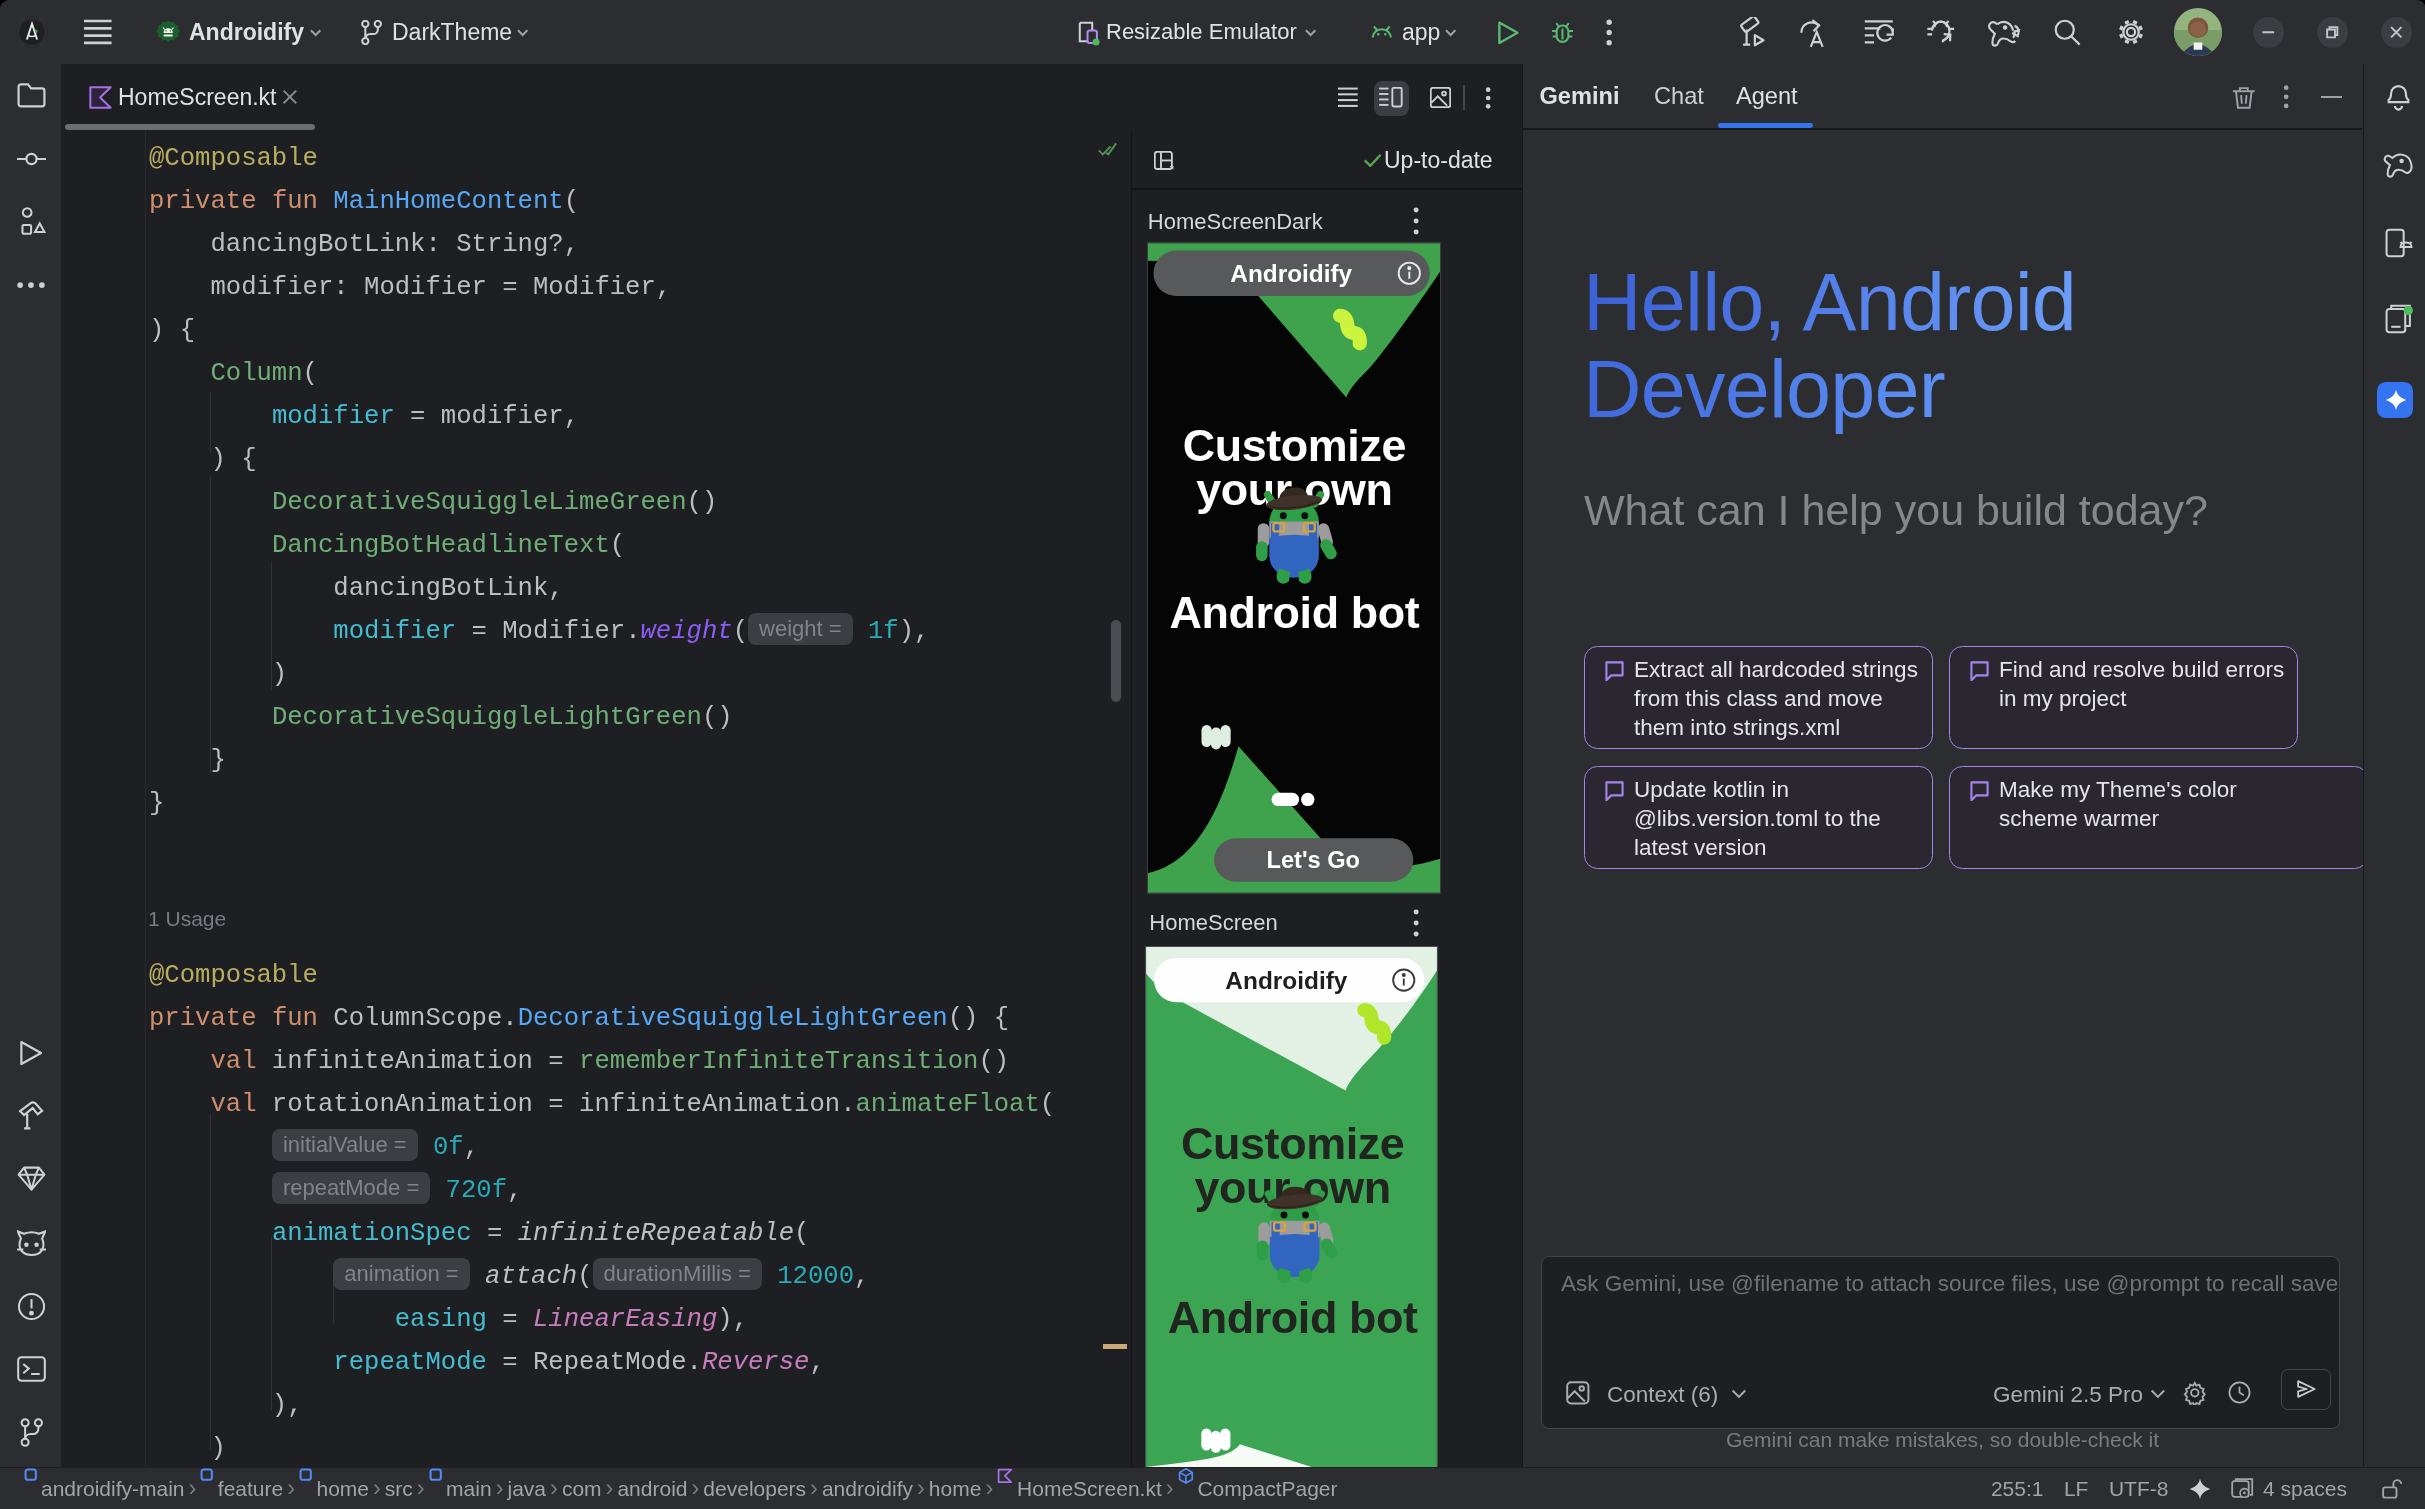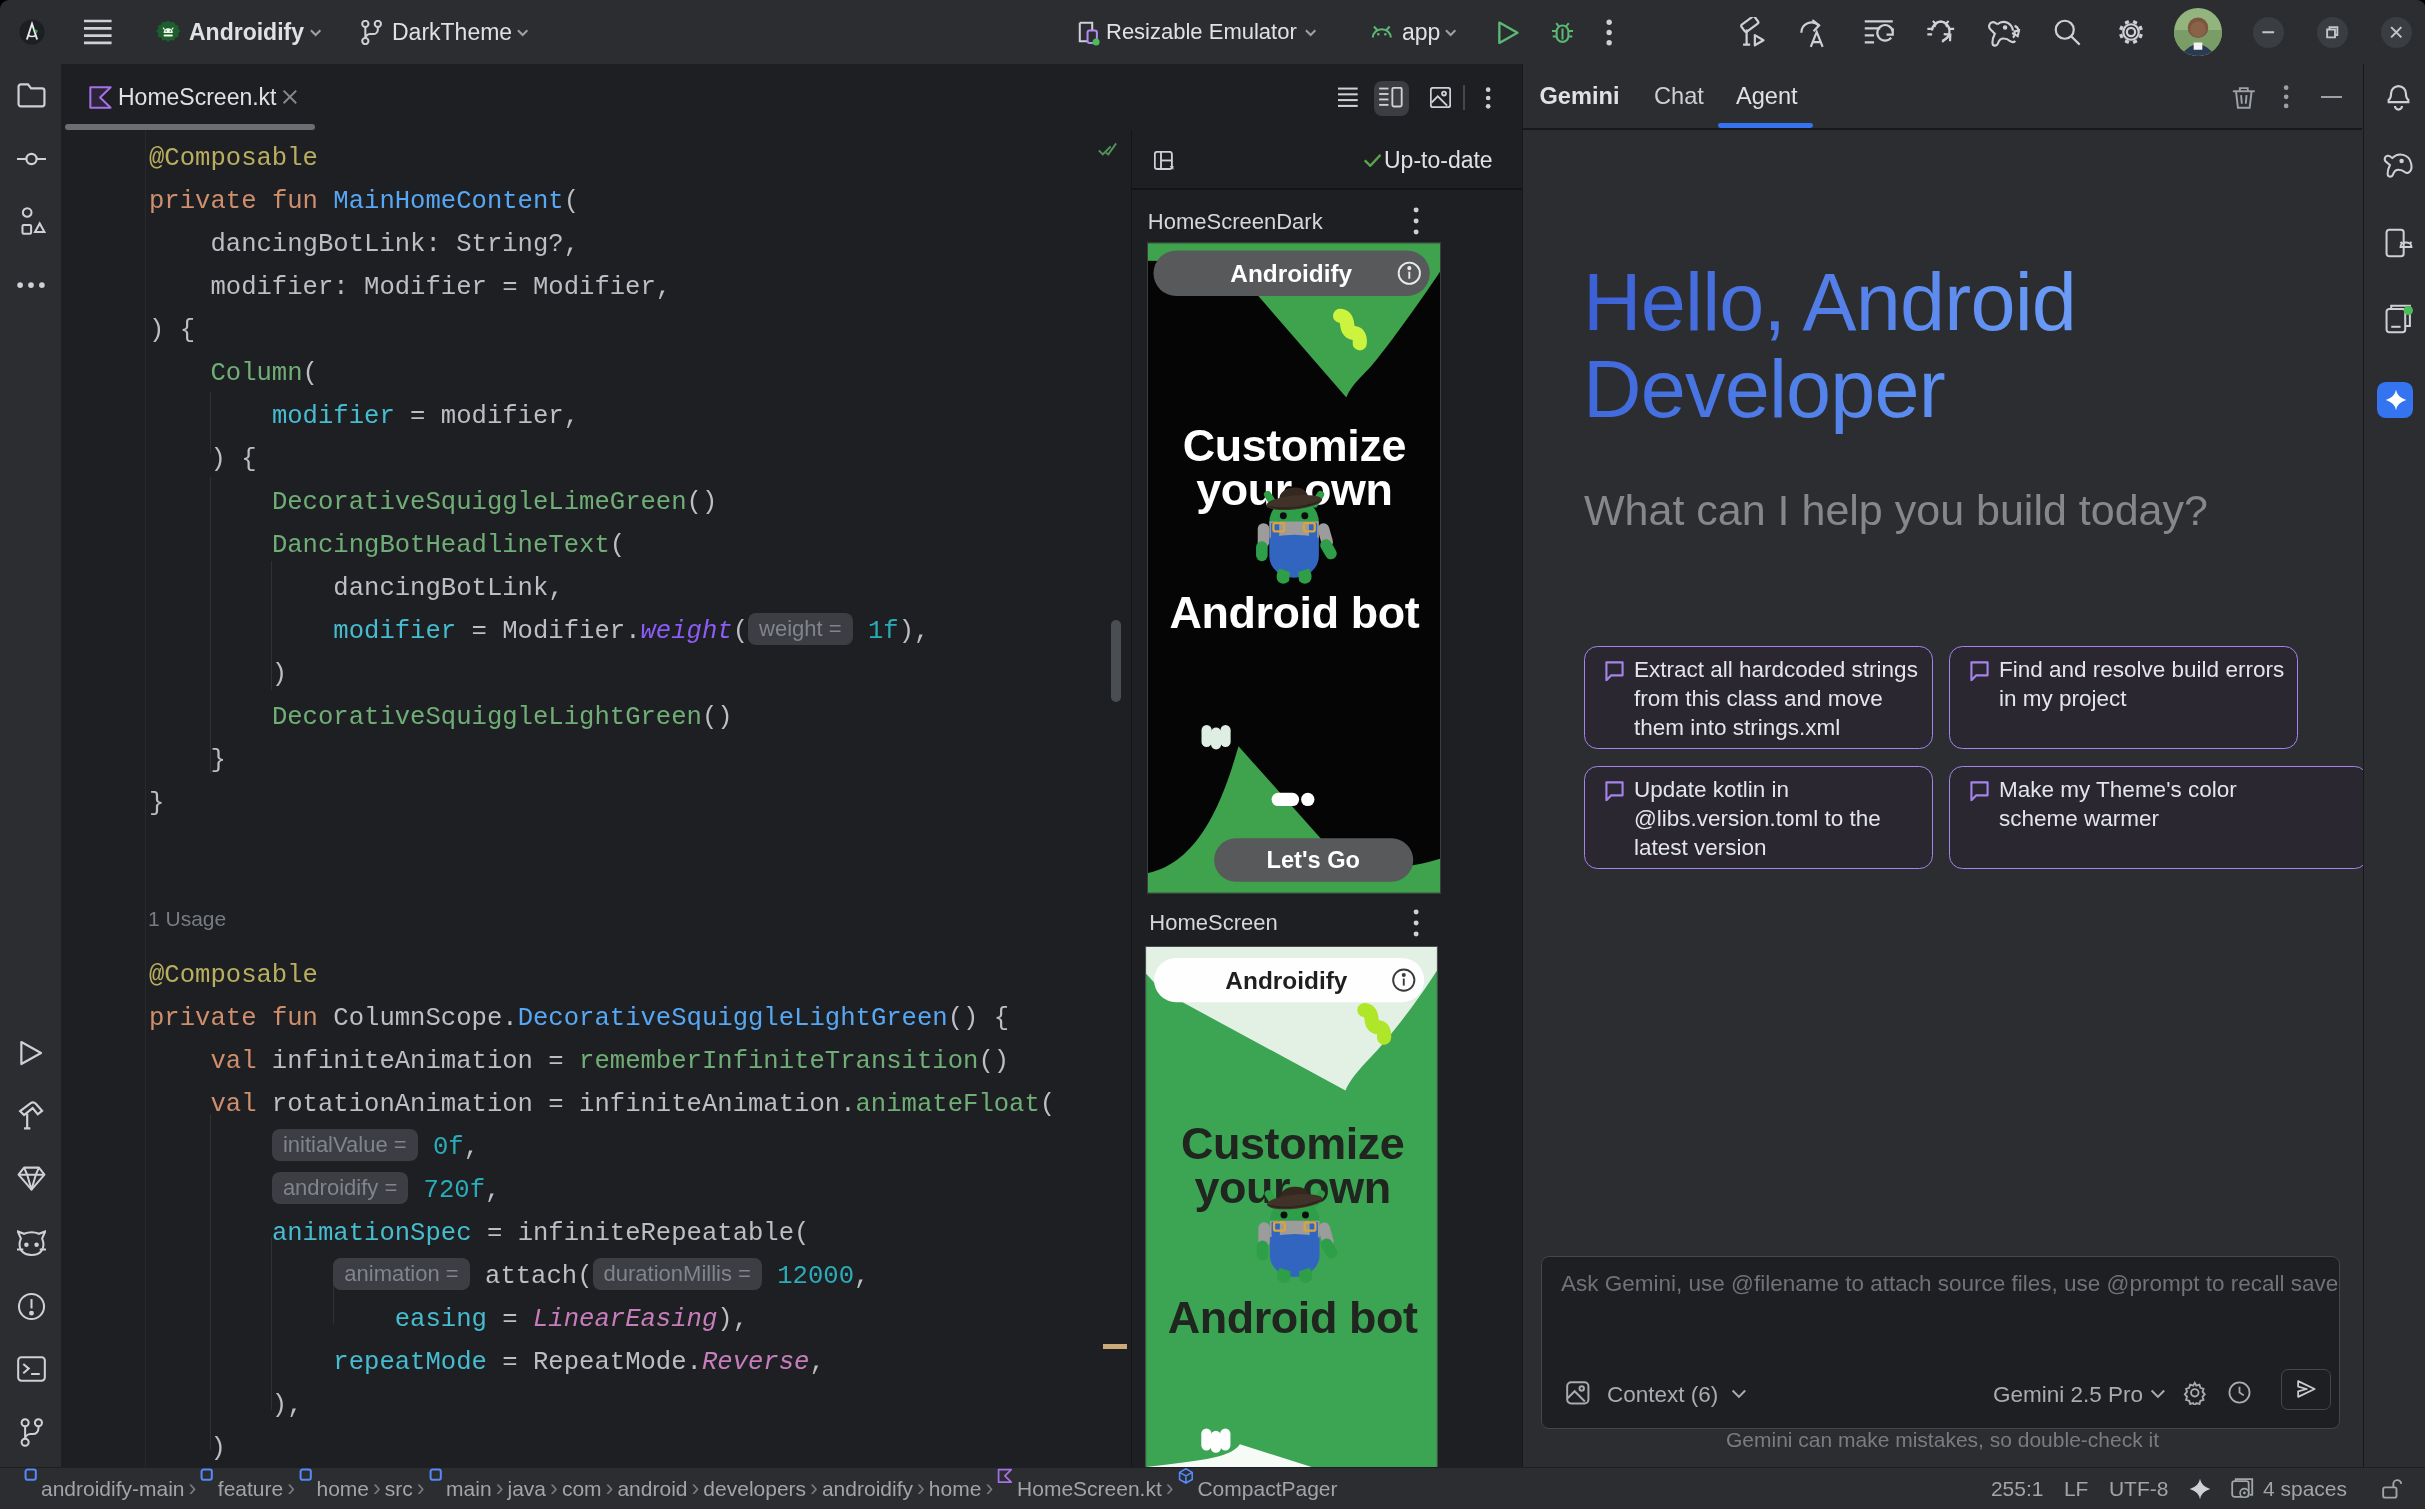--- a/index.html
+++ b/index.html
@@ -16,21 +16,21 @@
   #sideR { position:absolute; left:2363px; top:64px; width:63px; height:1404px; background:#2B2D30; border-left:1.6px solid #17181A; }
   
   #editor { position:absolute; left:61px; top:64px; width:1460px; height:1404px; background:#1E1F22; }
   #code { position:absolute; left:88px; top:73px; font-family:"Liberation Mono", monospace; font-size:25.6px; line-height:43px; white-space:pre; color:#BCBEC4; }
   #code .k { color:#CF8E6D; }
   #code .f { color:#56A8F5; }
   #code .a { color:#B9AE5F; }
   #code .c { color:#6FAE76; }
   #code .n { color:#45BCCF; }
   #code .num { color:#2AACB8; }
-  #code .it { }
+  #code .it { font-style:italic; }
   #code .pk { color:#C77DBB; font-style:italic; }
   #code .x { color:#8b5cf6; font-style:italic; }
   .pill { display:inline-block; font-family:"Liberation Sans",sans-serif; font-size:22px; color:#80848B; background:#3C3E43; border-radius:7.9px; padding:0 11px; line-height:32px; vertical-align:1.6px; }
   
   #preview { position:absolute; left:1131px; top:130px; width:391px; height:1337px; border-left:1.6px solid #141517; background:#1E1F22; }
   
   #gemini { position:absolute; left:1522px; top:64px; width:841px; height:1404px; background:#2B2D30; border-left:1.6px solid #17181A; }
   
   #status { position:absolute; left:0; top:1467px; width:2426px; height:43px; background:#2B2D30; border-top:1.6px solid #1E1F22; color:#A1A4A8; font-size:21px; }
   #status .bc { position:absolute; top:0; line-height:41px; white-space:nowrap; }
@@ -392,21 +392,21 @@
     }
 }
 
 
 <span> </span>
 <span class="a">@Composable</span>
 <span class="k">private</span> <span class="k">fun</span> ColumnScope.<span class="f">DecorativeSquiggleLightGreen</span>() {
     <span class="k">val</span> infiniteAnimation = <span class="c">rememberInfiniteTransition</span>()
     <span class="k">val</span> rotationAnimation = infiniteAnimation.<span class="c">animateFloat</span>(
         <span class="pill">initialValue =</span> <span class="num">0f</span>,
-        <span class="pill">androidify =</span> <span class="num">720f</span>,
+        <span class="pill">repeatMode =</span> <span class="num">720f</span>,
         <span class="n">animationSpec</span> = <span class="it">infiniteRepeatable</span>(
             <span class="pill">animation =</span> <span class="it">attach</span>(<span class="pill">durationMillis =</span> <span class="num">12000</span>,
                 <span class="n">easing</span> = <span class="pk">LinearEasing</span>),
             <span class="n">repeatMode</span> = RepeatMode.<span class="pk">Reverse</span>,
         ),
     )</pre>
     <div class="abs" style="left:87px;top:843px;color:#787C82;font-size:21px;font-family:'Liberation Sans',sans-serif">1 Usage</div>
 
     <div class="abs" style="left:1050px;top:556px;width:10.2px;height:82px;border-radius:5.5px;background:#4A4D51"></div>
 

